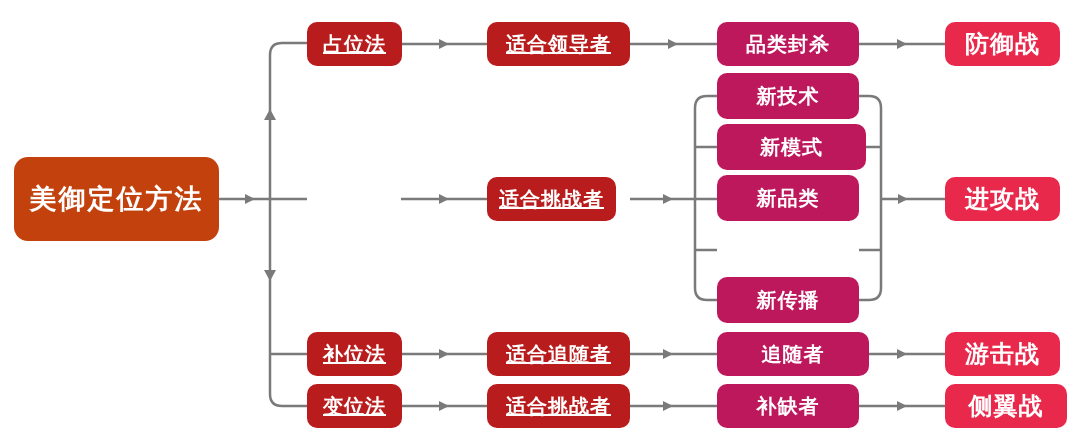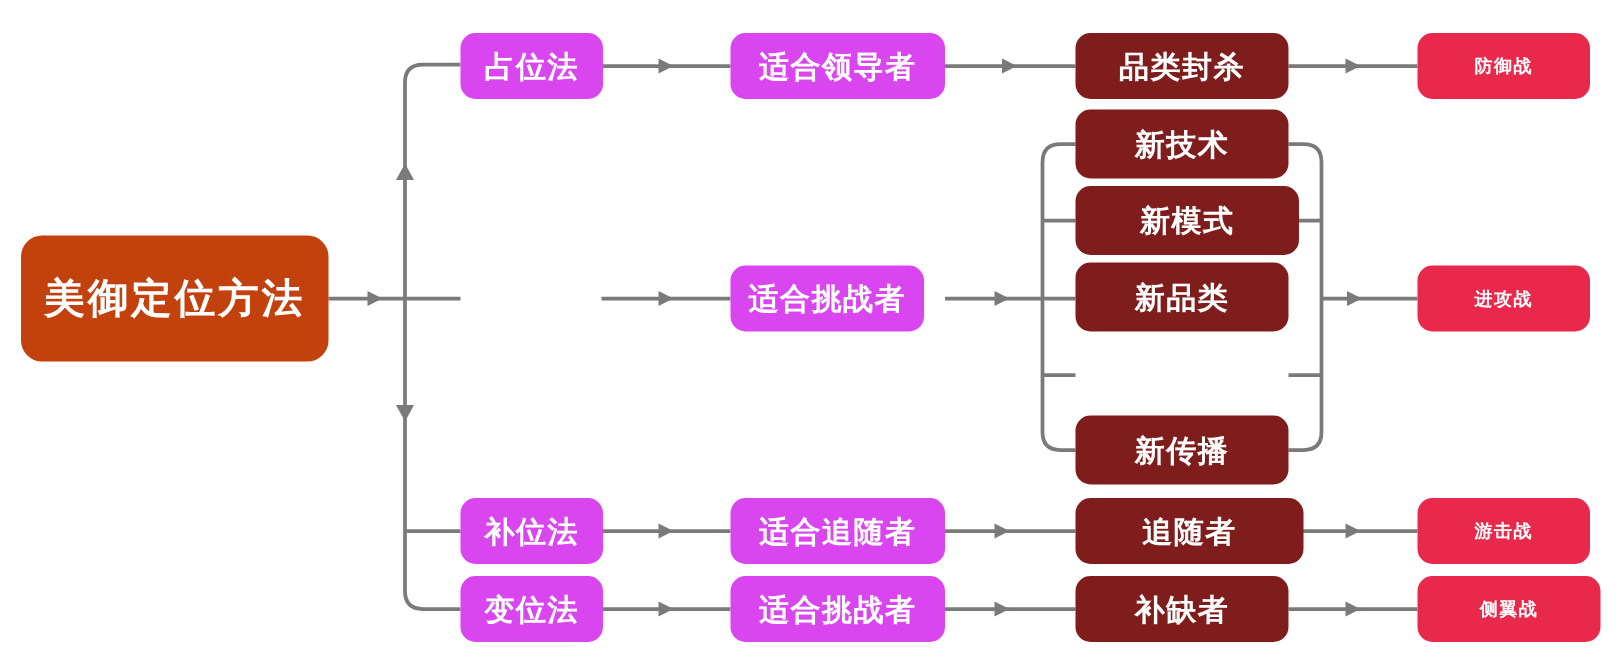--- a/index.html
+++ b/index.html
@@ -19,23 +19,23 @@
     text-align:center;
     letter-spacing:1px;
     white-space:nowrap;
   }
   .root{
     background:#c2410c;
     font-size:27px;
     border-radius:14px;
     letter-spacing:2px;
   }
-  .pink{background:#d946ef;font-size:20px;}
-  .gray{background:#7f1d1d;font-size:20px;}
-  .crimson{background:#E8294C;font-size:12px;}
+  .pink{background:#b91c1c;font-size:20px;text-decoration:underline;}
+  .gray{background:#be185d;font-size:20px;}
+  .crimson{background:#E8294C;font-size:24px;}
 </style>
 </head>
 <body>
 
 <div id="canvas">
 
   <svg id="wires" viewBox="0 0 1080 441" xmlns="http://www.w3.org/2000/svg">
     <g stroke="#7A7A7A" stroke-width="2.5" fill="none">
 
       <path d="M219 199 H307"></path>

